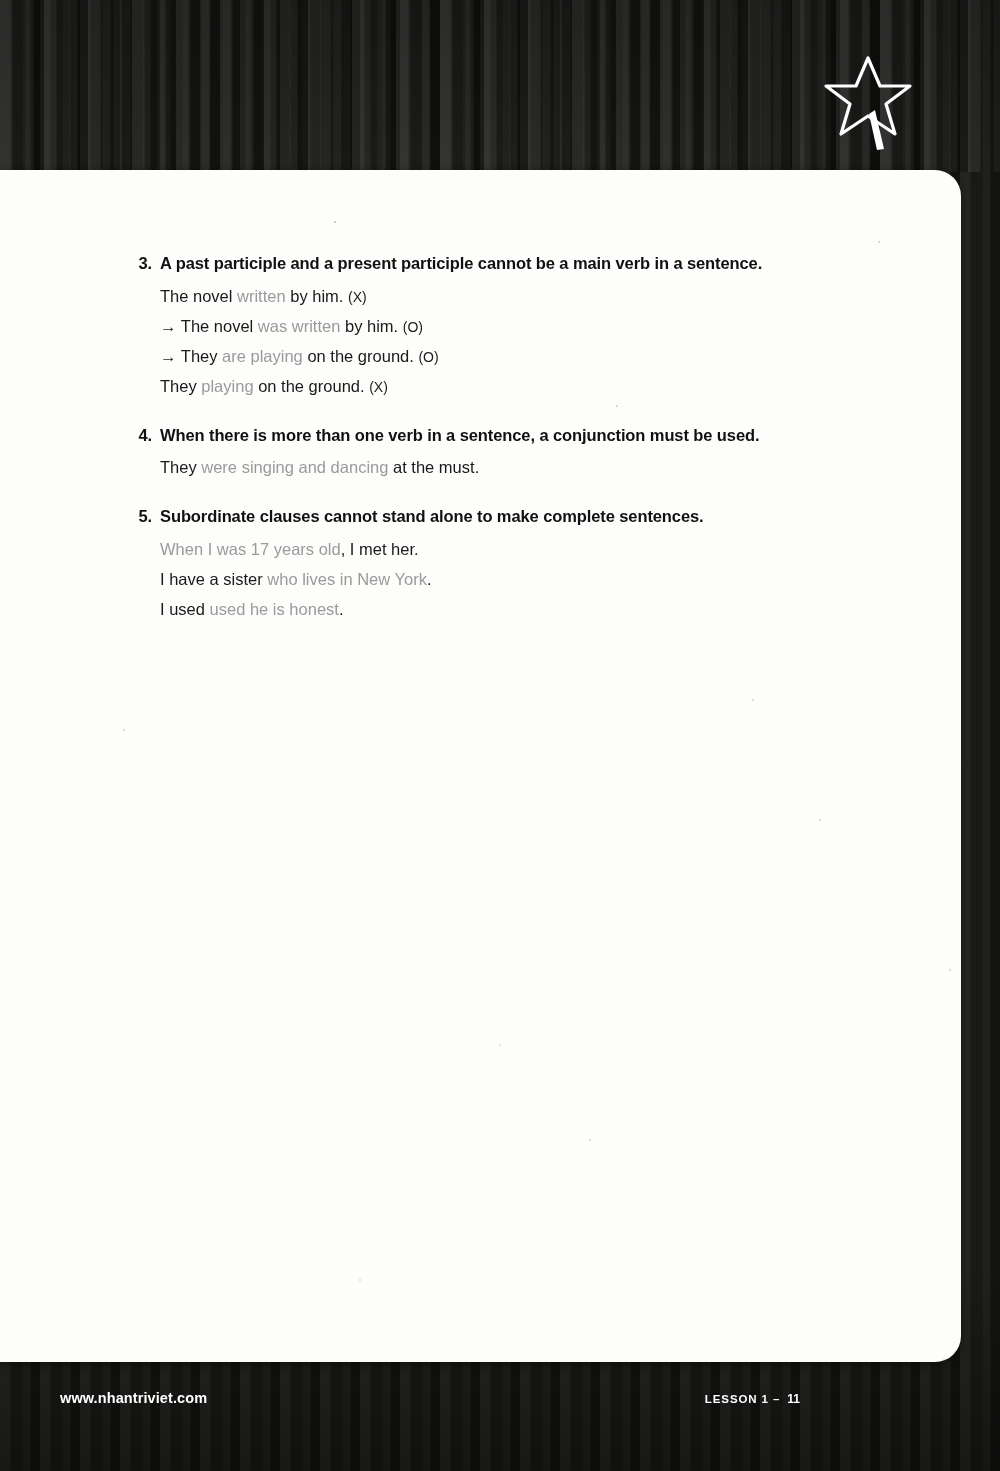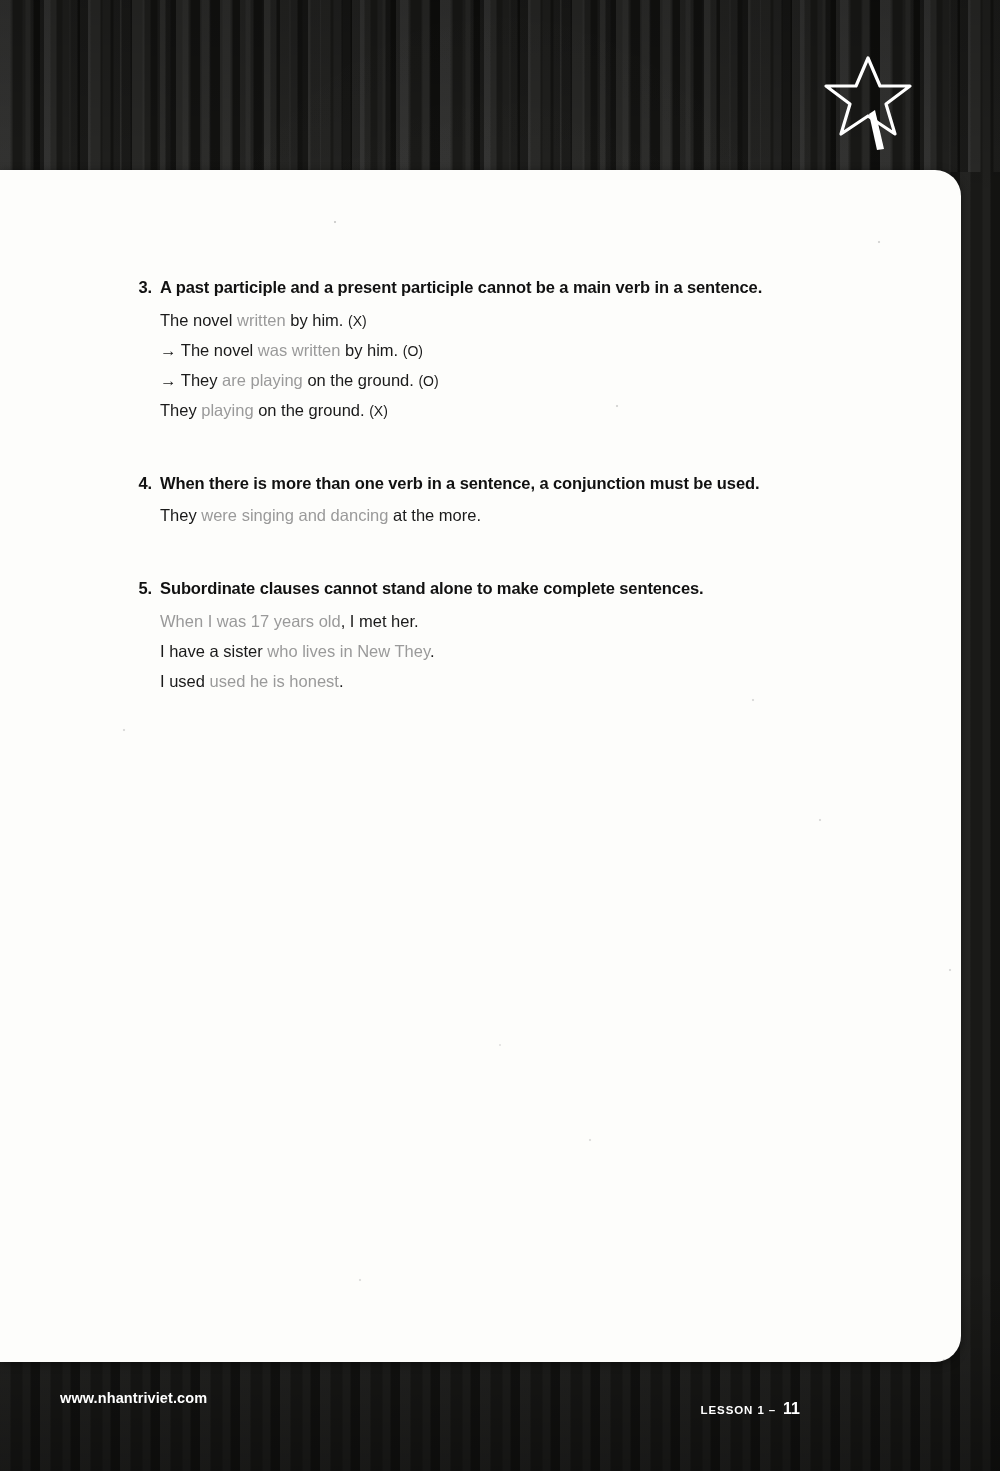--- a/index.html
+++ b/index.html
@@ -125,21 +125,20 @@
   .rule-number {
     width: 28px;
     flex: 0 0 28px;
     text-align: right;
     margin-right: 8px;
     font-weight: bold;
     font-size: 16.5px;
   }
   .rule-title {
     flex: 1;
-    margin-top: 24px;
   }
   .example-list {
     margin-left: 36px;
   }
   .example-line {
     font-size: 16.5px;
     color: #1a1a1a;
     line-height: 1.82;
     white-space: pre-wrap;
   }
@@ -167,31 +166,31 @@
     left: 60px;
     top: 0;
     color: #ffffff;
     font-size: 14.5px;
     font-weight: bold;
     letter-spacing: 0.1px;
   }
   #footer-lesson {
     position: absolute;
     right: 60px;
-    top: 10px;
+    top: 2px;
     color: #ffffff;
     font-size: 11.5px;
     font-weight: bold;
     letter-spacing: 0.9px;
     display: flex;
     align-items: baseline;
     gap: 7px;
   }
   #footer-page-number {
-    font-size: 16px;
+    font-size: 12px;
     letter-spacing: 0;
   }
 </style>
 </head>
 <body>
 
 <div id="page-background"></div>
 <div id="top-stripe-band"></div>
 <div id="background-vignette"></div>
 
@@ -219,32 +218,32 @@
         <div class="example-line"><span>They </span><span class="faded">playing</span><span> on the ground. </span><span class="mark">(X)</span></div>
       </div>
     </div>
 
     <div class="rule-block">
       <div class="rule-heading">
         <span class="rule-number">4.</span>
         <span class="rule-title">When there is more than one verb in a sentence, a conjunction must be used.</span>
       </div>
       <div class="example-list">
-        <div class="example-line"><span>They </span><span class="faded">were singing and dancing</span><span> at the more.</span></div>
+        <div class="example-line"><span>They </span><span class="faded">were singing and dancing</span><span> at the must.</span></div>
       </div>
     </div>
 
     <div class="rule-block">
       <div class="rule-heading">
         <span class="rule-number">5.</span>
         <span class="rule-title">Subordinate clauses cannot stand alone to make complete sentences.</span>
       </div>
       <div class="example-list">
         <div class="example-line"><span class="faded">When I was 17 years old</span><span>, I met her.</span></div>
-        <div class="example-line"><span>I have a sister </span><span class="faded">who lives in New They</span><span>.</span></div>
+        <div class="example-line"><span>I have a sister </span><span class="faded">who lives in New York</span><span>.</span></div>
         <div class="example-line"><span>I used </span><span class="faded">used he is honest</span><span>.</span></div>
       </div>
     </div>
 
   </div>
 </div>
 
 <div id="footer-bar">
   <span id="footer-website">www.nhantriviet.com</span>
   <span id="footer-lesson">

